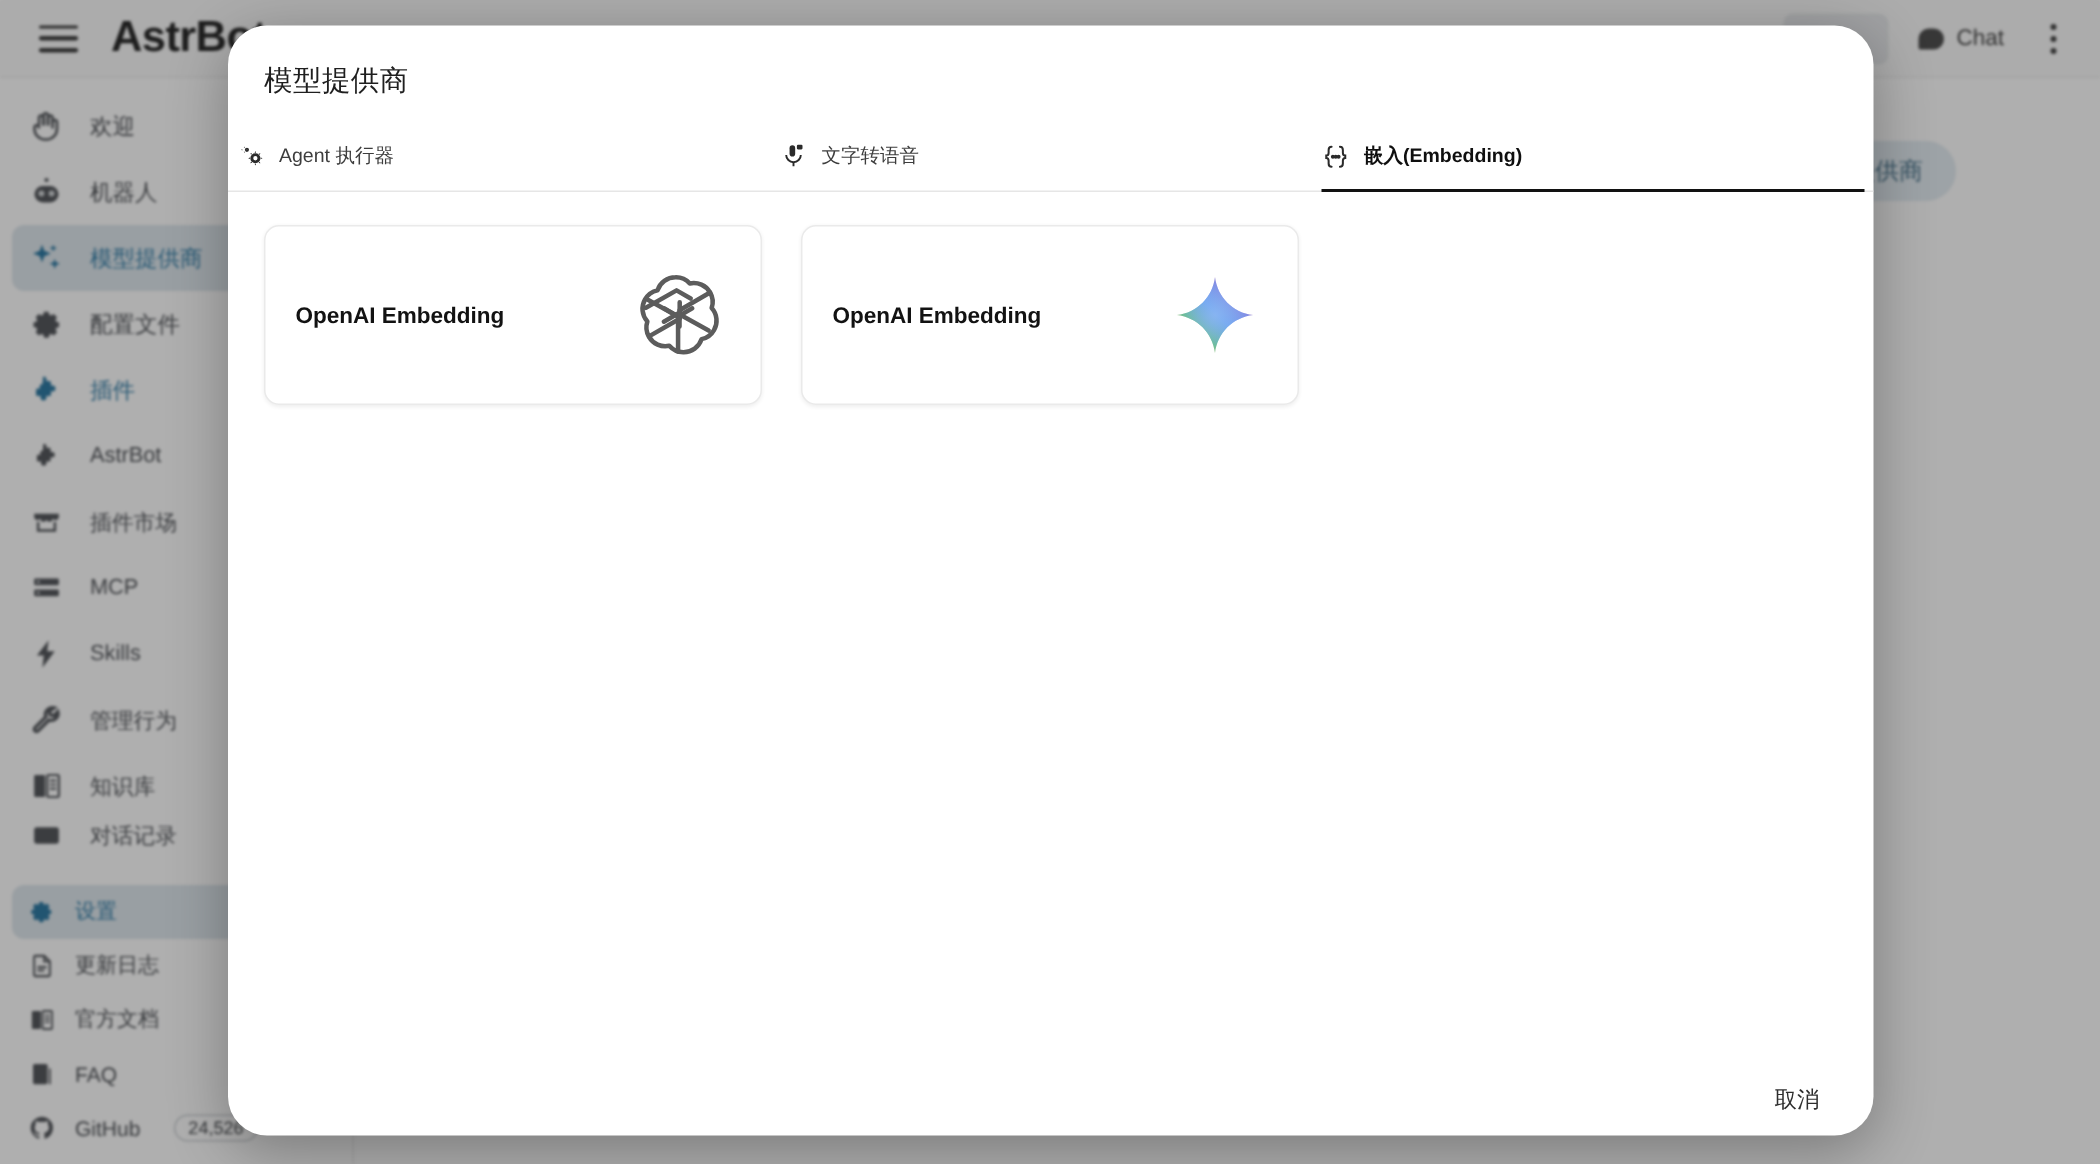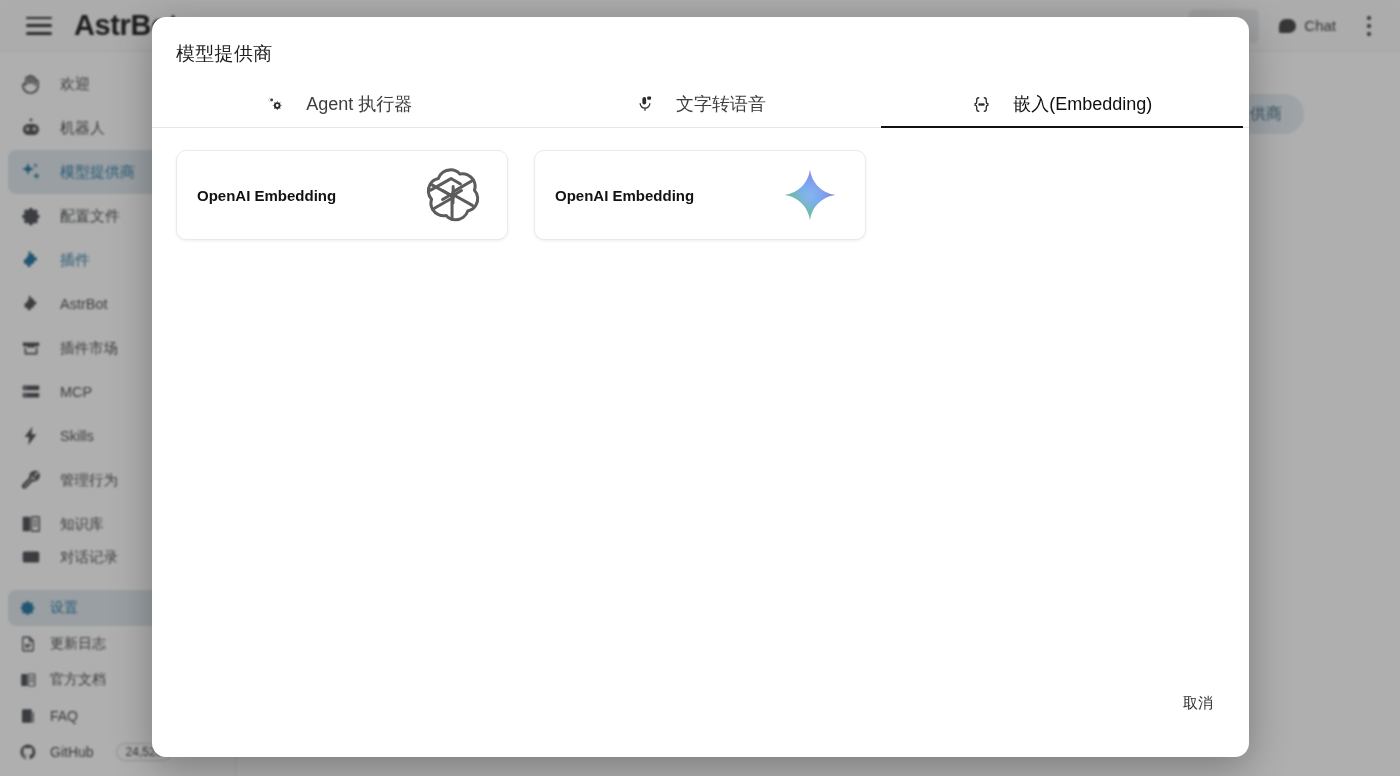--- a/index.html
+++ b/index.html
@@ -84,61 +84,61 @@
   
   .scrim {
     position: absolute; inset: 0;
     background: rgba(33,33,33,0.36);
   }
 
   
   .modal {
     position: absolute; left: 152px; top: 17px;
     width: 1097px; height: 740px;
-    background: #ffffff; border-radius: 14px;
+    background: #ffffff; border-radius: 26px;
     box-shadow: 0 10px 40px rgba(0,0,0,0.30);
     overflow: hidden;
     display: flex; flex-direction: column;
   }
   .modal-title {
     font-size: 19px; color: #1f1f1f; font-weight: 400;
     padding: 24px 26px 0 24px; letter-spacing: 0.3px;
   }
 
   .tabs {
     display: flex; margin-top: 14px; padding: 0 6px;
     border-bottom: 1px solid #e6e6e6;
   }
   .tab {
     flex: 1 1 0; height: 46px;
-    display: flex; align-items: center; justify-content: center; gap: 22px;
-    font-size: 18px; color: #3d3d3d;
+    display: flex; align-items: center; justify-content: flex-start; gap: 9px;
+    font-size: 13px; color: #3d3d3d;
     position: relative; background: transparent;
   }
   .tab .tab-ico { width: 19px; height: 19px; display:flex; align-items:center; justify-content:center; color:#2b2b2b;}
-  .tab.active { color: #0f0f0f; font-weight: 400; }
+  .tab.active { color: #0f0f0f; font-weight: 700; }
   .tab.active::after {
     content: ""; position: absolute; left: 0; right: 0; bottom: -1px;
     height: 2.5px; background: #121212;
   }
 
   .modal-body { flex: 1 1 auto; padding: 22px 24px 0 24px; }
   .card-grid { display: flex; gap: 26px; flex-wrap: wrap; }
   .prov-card {
-    width: 332px; height: 90px;
+    width: 332px; height: 120px;
     background: #ffffff; border: 1px solid #eaeaea; border-radius: 10px;
     box-shadow: 0 1px 3px rgba(0,0,0,0.07);
     display: flex; align-items: center; justify-content: space-between;
     padding: 0 24px 0 20px;
   }
   .prov-name { font-size: 15px; font-weight: 700; color: #121212; }
   .prov-logo { width: 62px; height: 62px; display:flex; align-items:center; justify-content:center;}
 
   .modal-footer {
-    padding: 0 24px 36px 24px; display: flex; justify-content: flex-end;
+    padding: 0 24px 6px 24px; display: flex; justify-content: flex-end;
   }
   .cancel-btn {
     background: transparent; border: none;
     font-size: 15px; color: #2e2e2e; padding: 8px 12px;
     font-family: inherit; cursor: pointer; border-radius: 6px;
   }
 </style>
 </head>
 <body>
 

